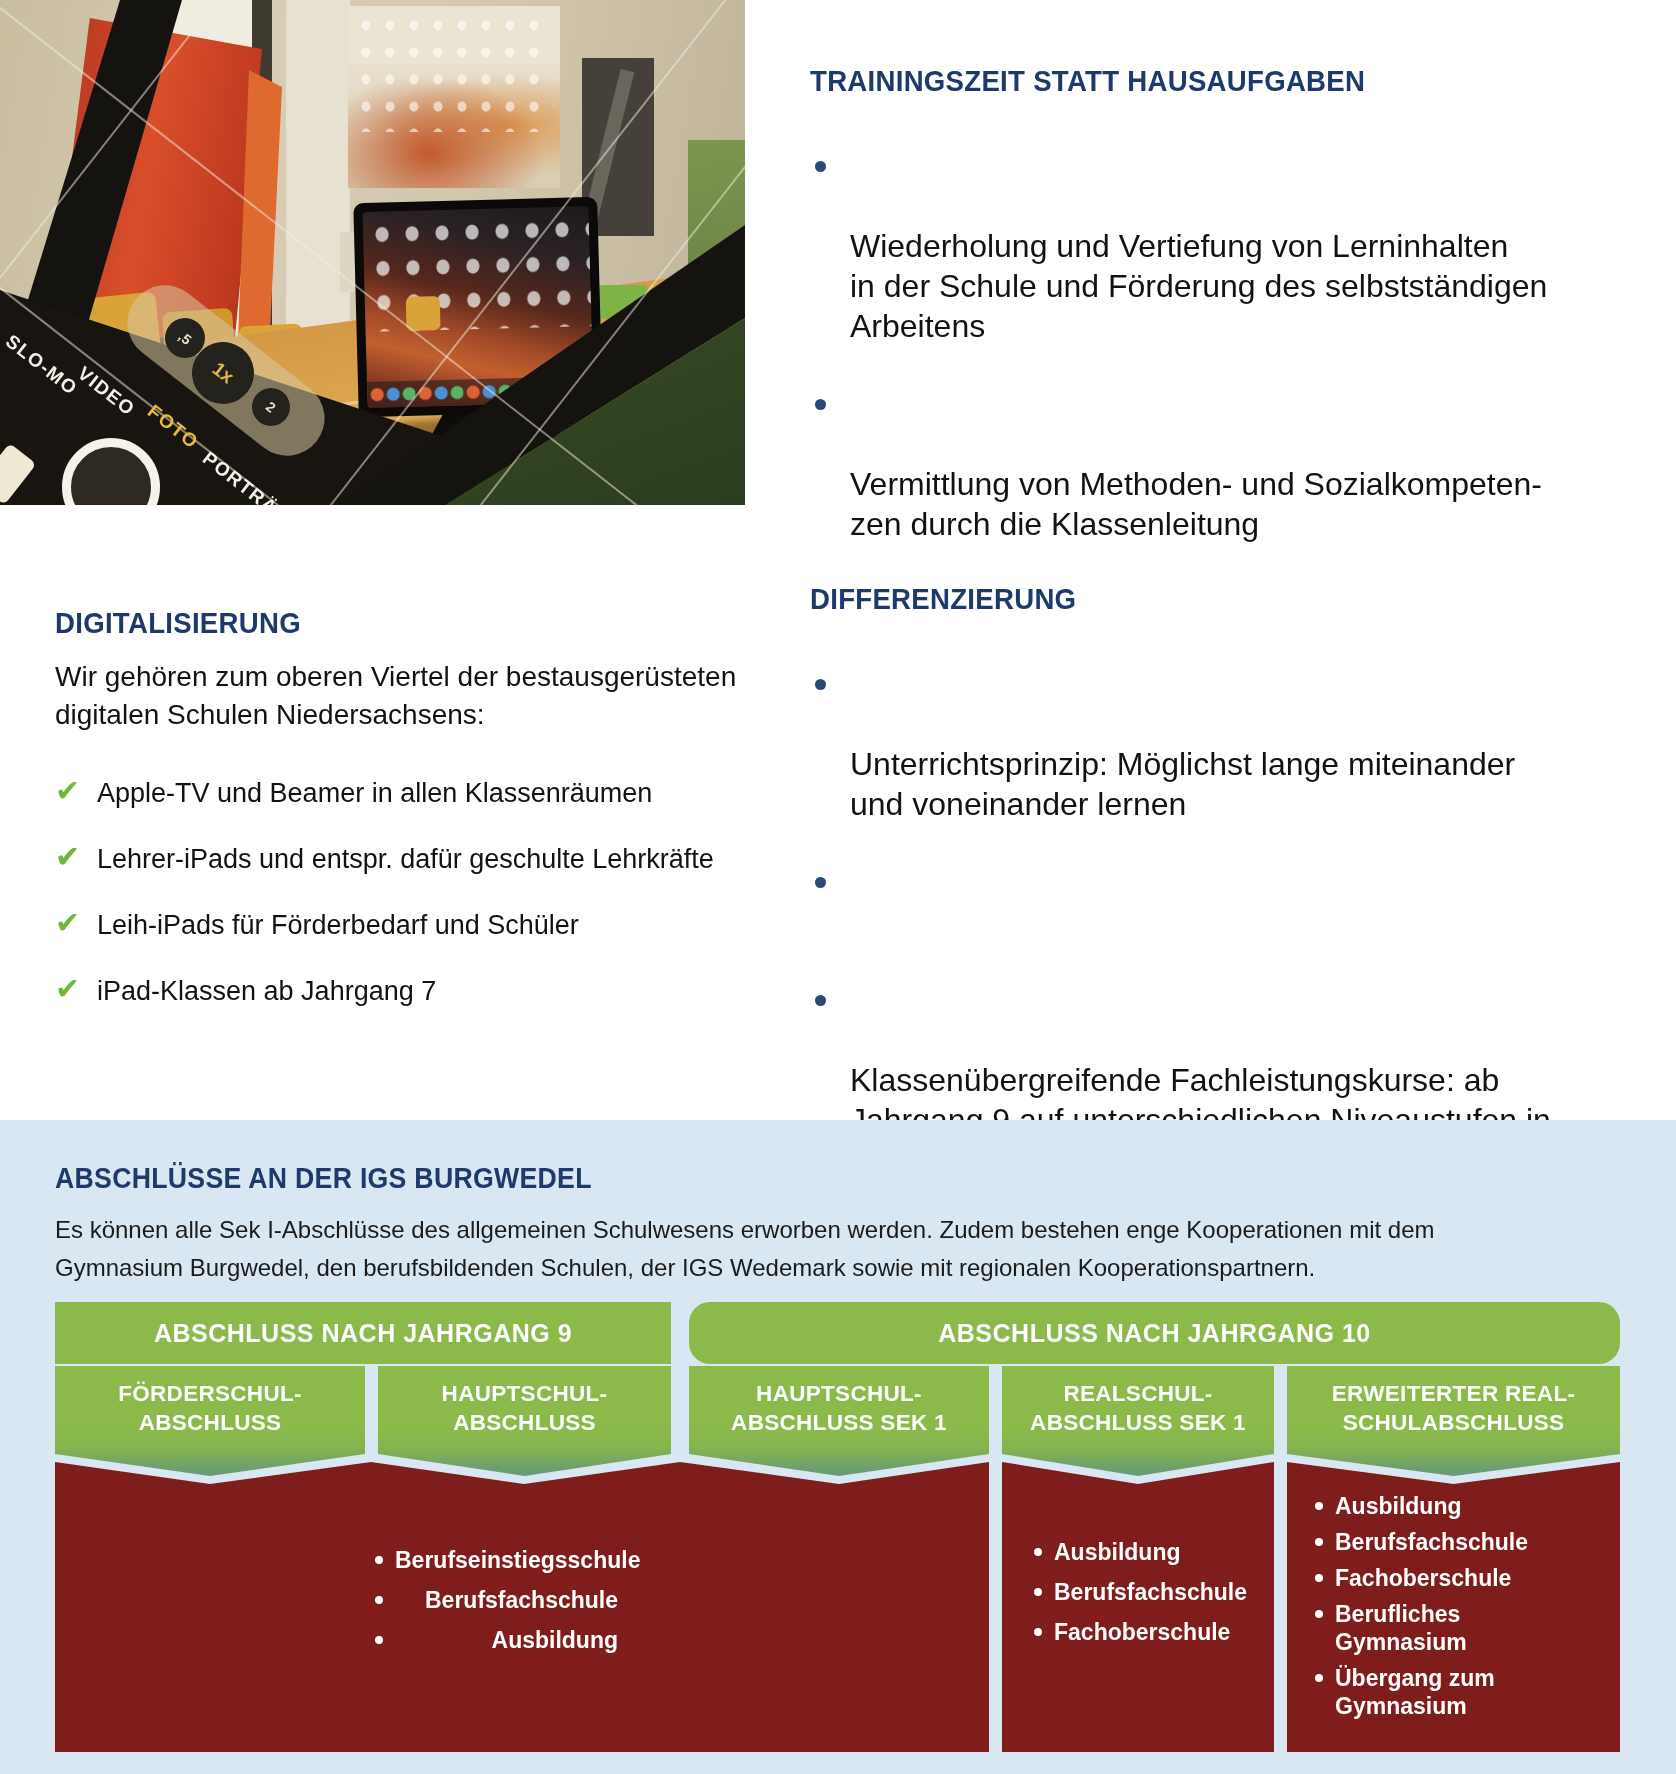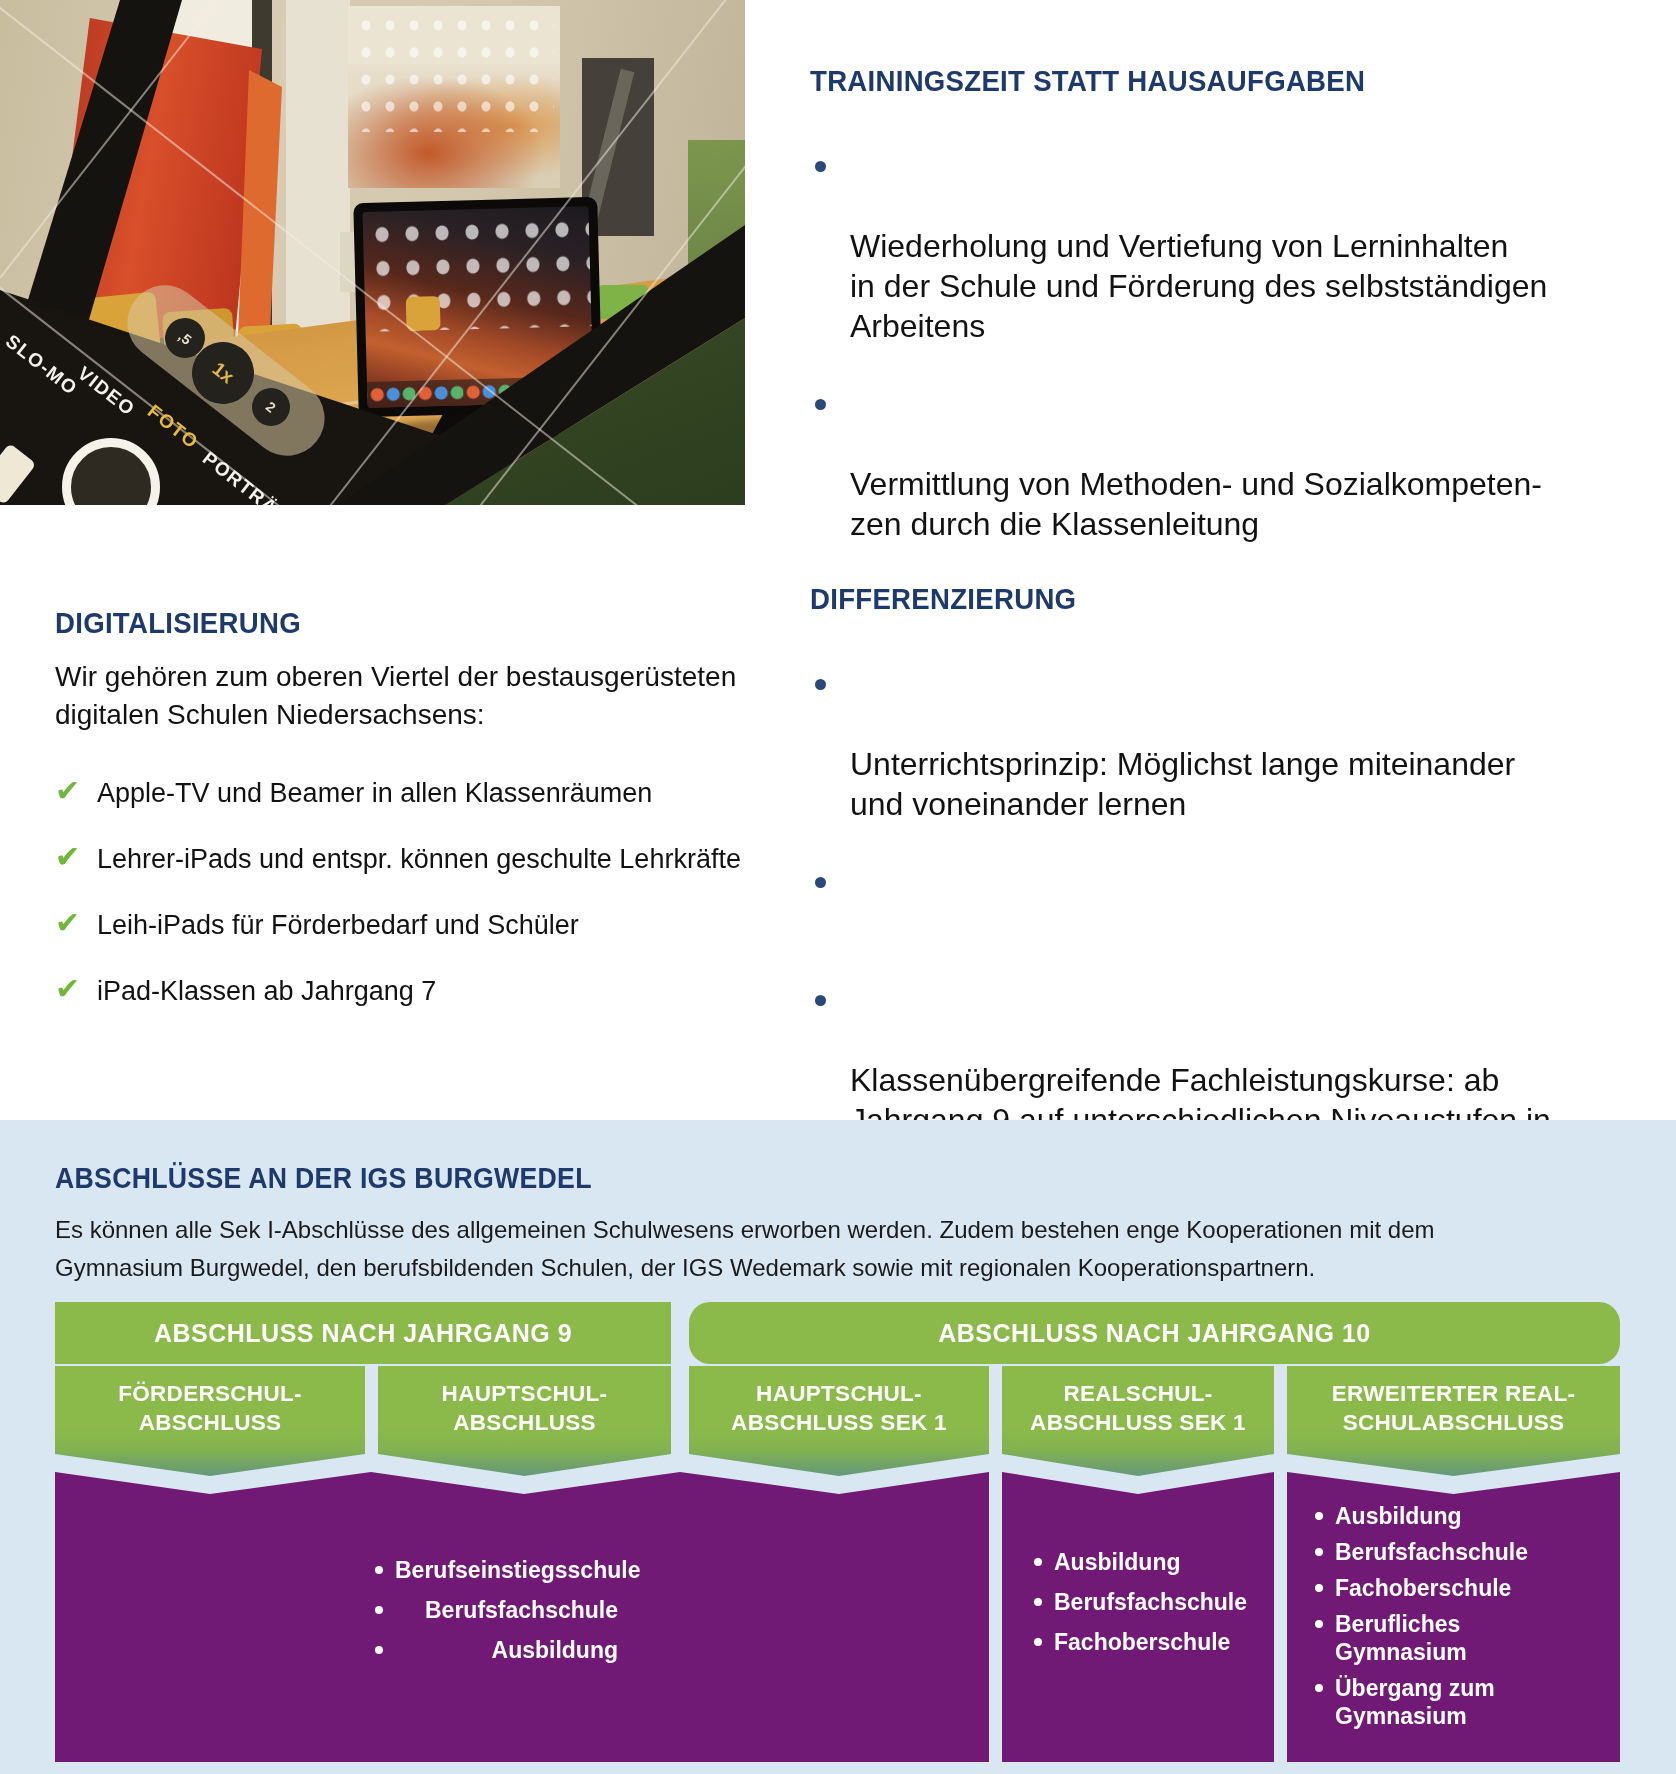--- a/index.html
+++ b/index.html
@@ -135,21 +135,21 @@
   .g10 { left:634px; width:931px;border-radius:21px; }
   .sub { top:64px; height:110px; font-size:22.5px; line-height:29px; padding-top:13px;
     white-space:pre-line; letter-spacing:.3px;
     background:linear-gradient(180deg,#8bba4a 0%,#8bba4a 55%,#84b350 75%,#6fa06b 92%,#649a7e 100%);
     clip-path:polygon(0 0,100% 0,100% 88px,50% 110px,0 88px); }
   .s1 { left:0;      width:310px; }
   .s2 { left:323px;  width:293px; }
   .s3 { left:634px;  width:300px; }
   .s4 { left:947px;  width:272px; }
   .s5 { left:1232px; width:333px; }
-  .bbox { position:absolute; top:170px; height:290px; background:#701a75;padding-left:28px; }
+  .bbox { position:absolute; top:160px; height:290px; background:#7f1d1d;padding-left:28px; }
   .b1 { left:0; width:934px;
     clip-path:polygon(0 0,155px 22px,316px 0,469px 22px,625px 0,784px 22px,100% 0,100% 100%,0 100%); }
   .b2 { left:947px;  width:272px; clip-path:polygon(0 0,50% 22px,100% 0,100% 100%,0 100%); }
   .b3 { left:1232px; width:333px; clip-path:polygon(0 0,50% 22px,100% 0,100% 100%,0 100%); }
   .blist { position:absolute; list-style:none; }
   .blist li { position:relative; padding-left:22px; color:#ffffff; font-weight:bold;
     font-size:23px; line-height:28px; margin-bottom:12px; max-width:245px; }
   .wdot { position:absolute; left:2px; top:10px; width:8px; height:8px; border-radius:50%; background:#ffffff; }
   .l1 { left:318px; top:84px;text-align:right; }
   .l2 { left:30px;  top:76px; }
@@ -259,21 +259,21 @@
 
   <div class="check">
     <span class="check-icon">✔</span>
     <span>Apple-TV und Beamer in allen Klassenräumen</span>
   </div>
   <div class="check">
     <span class="check-icon">✔</span>
   </div>
   <div class="check">
     <span class="check-icon">✔</span>
-    <span>Lehrer-iPads und entspr. können geschulte Lehrkräfte</span>
+    <span>Lehrer-iPads und entspr. dafür geschulte Lehrkräfte</span>
   </div>
   <div class="check">
     <span class="check-icon">✔</span>
     <span>Leih-iPads für Förderbedarf und Schüler</span>
   </div>
   <div class="check">
     <span class="check-icon">✔</span>
     <span>iPad-Klassen ab Jahrgang 7</span>
   </div>
 </div>

